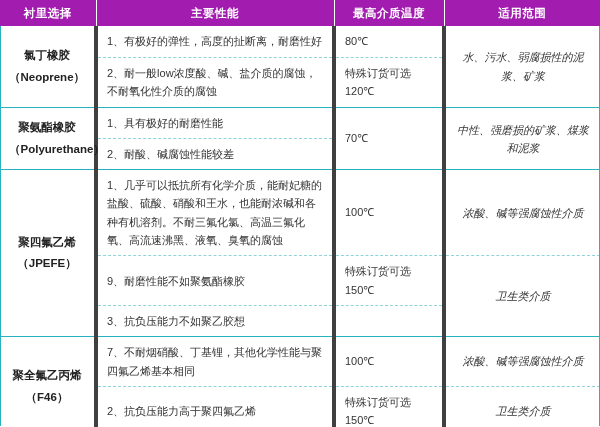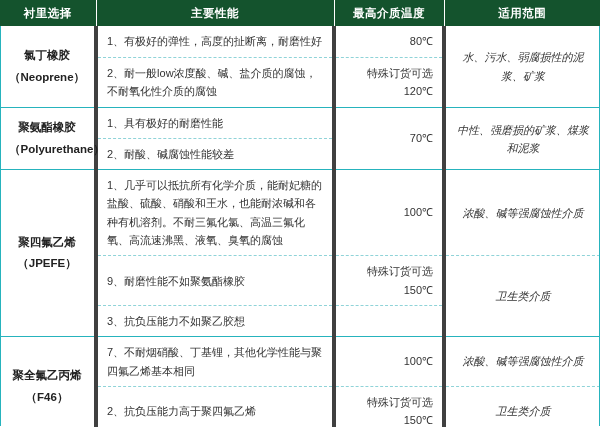--- a/index.html
+++ b/index.html
@@ -24,21 +24,21 @@
     width: 600px;
     border-collapse: collapse;
     table-layout: fixed;
   }
   table.spec col.c1 { width: 96px; }
   table.spec col.c2 { width: 238px; }
   table.spec col.c3 { width: 110px; }
   table.spec col.c4 { width: 156px; }
 
   .hdr td {
-    background: #14532d;
+    background: #a21caf;
     color: #ffffff;
     font-size: 11.5px;
     font-weight: bold;
     text-align: center;
     height: 26px;
     padding: 0 17px;
     border-right: 1px solid #ffffff;
     letter-spacing: 0.5px;
   }
   .hdr td:last-child { border-right: none; }
@@ -56,21 +56,21 @@
   .cell.last { border-right: none; }
   .name {
     text-align: center;
     font-weight: bold;
     color: #222222;
     font-size: 11.5px;
     line-height: 1.9;
     margin-top: 40px;
   }
   .temp {
-    text-align: right;
+    text-align: left;
     font-size: 11px;
     color: #333333;
     line-height: 1.7;
   }
   .dashed-b {
     border-bottom: 1px dashed #8fd3d8;
   }
   .desc { text-align: left; }
   .scope { text-align: center; font-style: italic; }
   .leftline {

